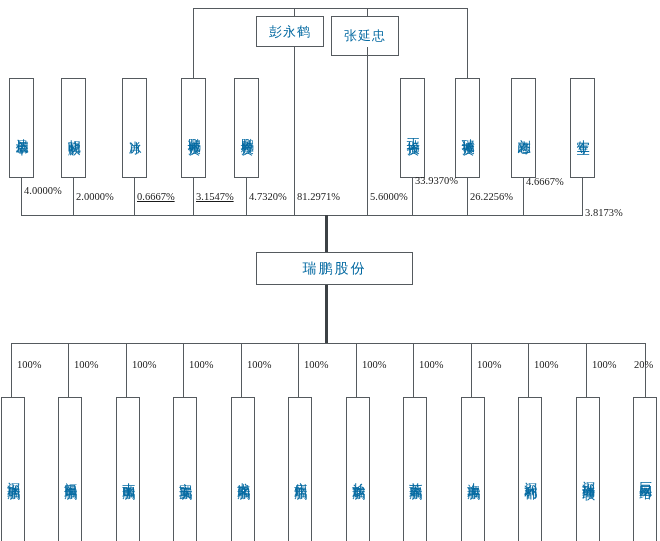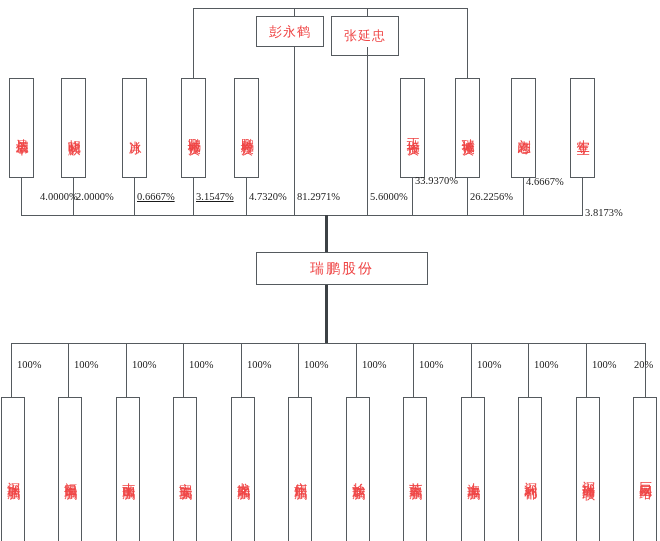--- a/index.html
+++ b/index.html
@@ -21,21 +21,21 @@
   
   .box {
     position: absolute;
     box-sizing: border-box;
     border: 1px solid #555a5e;
     background: #ffffff;
     display: flex;
     align-items: center;
     justify-content: center;
     text-align: center;
-    color: #ef4444;
+    color: #0369a1;
   }
   
   .box.horiz {
     font-size: 13px;
     letter-spacing: 1px;
     white-space: nowrap;
   }
   
   .box.vert {
     writing-mode: vertical-rl;
@@ -128,37 +128,37 @@
   <div class="vline" style="left:21px;  top:178px; height:37px;"></div>
   <div class="vline" style="left:73px;  top:178px; height:37px;"></div>
   <div class="vline" style="left:134px; top:178px; height:37px;"></div>
   <div class="vline" style="left:193px; top:178px; height:37px;"></div>
   <div class="vline" style="left:246px; top:178px; height:37px;"></div>
   <div class="vline" style="left:412px; top:178px; height:37px;"></div>
   <div class="vline" style="left:467px; top:178px; height:37px;"></div>
   <div class="vline" style="left:523px; top:178px; height:37px;"></div>
   <div class="vline" style="left:582px; top:178px; height:37px;"></div>
 
-  <div class="pct" style="left:24px;  top:192px;margin-left:16px;">4.0000%</div>
+  <div class="pct" style="left:24px;  top:186px;">4.0000%</div>
   <div class="pct" style="left:76px;  top:192px;">2.0000%</div>
   <div class="pct" style="left:137px; top:192px;text-decoration:underline;">0.6667%</div>
   <div class="pct" style="left:196px; top:192px;text-decoration:underline;">3.1547%</div>
   <div class="pct" style="left:249px; top:192px;">4.7320%</div>
   <div class="pct" style="left:297px; top:192px;">81.2971%</div>
   <div class="pct" style="left:370px; top:192px;">5.6000%</div>
   <div class="pct" style="left:415px; top:176px;">33.9370%</div>
   <div class="pct" style="left:470px; top:192px;">26.2256%</div>
   <div class="pct" style="left:526px; top:177px;">4.6667%</div>
   <div class="pct" style="left:585px; top:208px;">3.8173%</div>
 
   <div class="hline" style="left:21px; top:215px; width:562px;"></div>
 
   <div class="vline thick" style="left:325px; top:215px; height:38px;"></div>
 
-  <div class="box horiz center-co" style="left:256px; top:252px; width:172px; height:33px;">
+  <div class="box horiz center-co" style="left:256px; top:252px; width:157px; height:33px;">
     <span>瑞鹏股份</span>
   </div>
 
   <div class="vline thick" style="left:325px; top:285px; height:58px;"></div>
 
   <div class="hline" style="left:11px; top:343px; width:634px;"></div>
 
   <div class="vline" style="left:11px;  top:343px; height:54px;"></div>
   <div class="vline" style="left:68px;  top:343px; height:54px;"></div>
   <div class="vline" style="left:126px; top:343px; height:54px;"></div>

